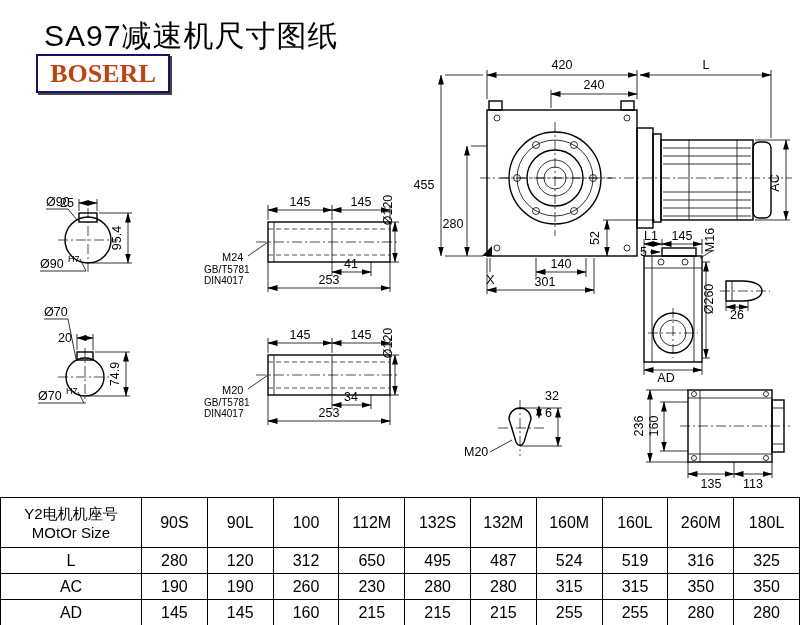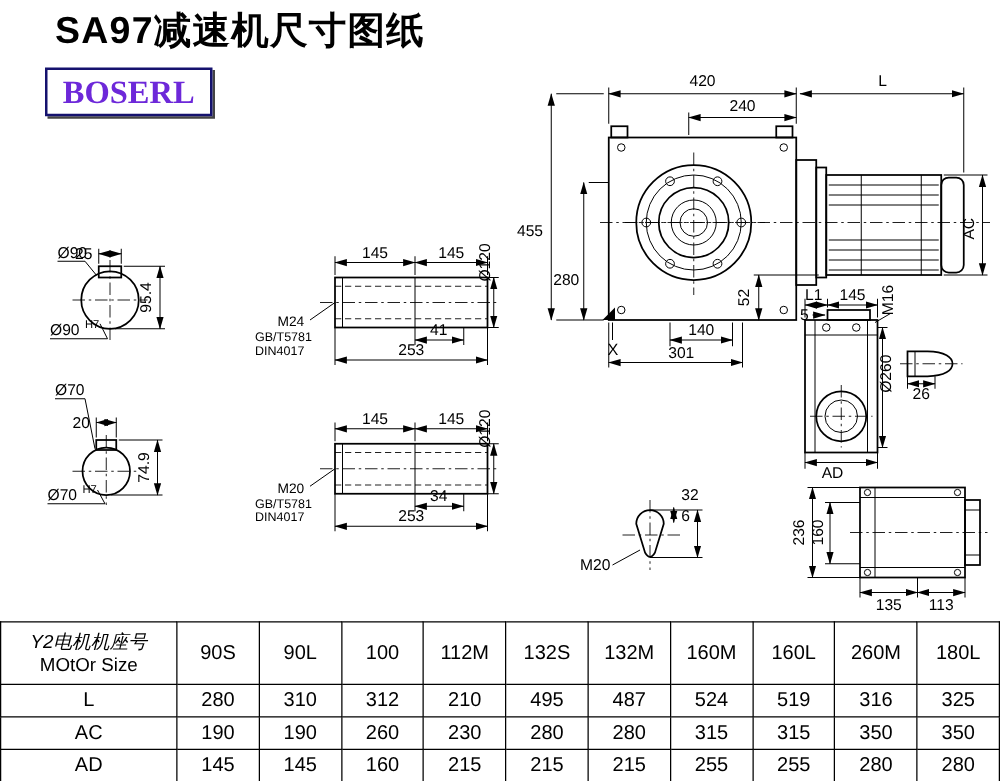--- a/index.html
+++ b/index.html
@@ -1,41 +1,41 @@
 <!DOCTYPE html>
 <html><head>
 <meta charset="utf-8">
 <style>
   html,body{margin:0;padding:0;}
   body{width:800px;height:625px;background:#ffffff;position:relative;overflow:hidden;
        font-family:"Liberation Sans",sans-serif;color:#000;}
-  .title{position:absolute;left:44px;top:4px;font-size:30px;font-weight:bold;letter-spacing:1px;}
+  .title{position:absolute;left:44px;top:16px;font-size:30px;font-weight:normal;letter-spacing:1px;}
   .logo{position:absolute;left:36px;top:54px;width:130px;height:35px;border:2.5px solid #15126e;
         box-shadow:2px 2px 0 #444;display:flex;align-items:center;justify-content:center;
         background:#fff;}
-  .logo span{font-family:"Liberation Serif",serif;font-weight:bold;font-size:26px;color:#6d28d9;}
+  .logo span{font-family:"Liberation Serif",serif;font-weight:bold;font-size:26px;color:#c2410c;}
   svg{position:absolute;left:0;top:0;}
   .ol{fill:none;stroke:#000;stroke-width:1.4;}
   .tl{fill:none;stroke:#000;stroke-width:0.8;}
   .dim{fill:none;stroke:#000;stroke-width:0.8;}
   .cl{fill:none;stroke:#000;stroke-width:0.7;stroke-dasharray:10 3 2 3;}
   .hid{fill:none;stroke:#000;stroke-width:0.7;stroke-dasharray:5 3;}
   text{fill:#000;font-family:"Liberation Sans",sans-serif;}
   .d{font-size:12.5px;}
   .s{font-size:10px;}
   .m{font-size:11px;}
   .sup{font-size:9px;}
   table.spec{position:absolute;left:0;top:497px;width:800px;height:128px;border-collapse:collapse;
              table-layout:fixed;}
   table.spec th,table.spec td{border:1.6px solid #000;text-align:center;vertical-align:middle;
              font-size:16px;font-weight:normal;padding:0;}
   table.spec tr.hd{height:50px;}
   table.spec tr.rw{height:26px;}
   table.spec .c0{width:140px;}
-  .hc1{font-size:15px;line-height:19px;font-style:italic;}
+  .hc1{font-size:15px;line-height:19px;}
   .hc2{font-size:15px;line-height:19px;}
 </style>
 </head>
 <body>
 
 <div class="title">SA97减速机尺寸图纸</div>
 <div class="logo">
   <span>BOSERL</span>
 </div>
 
@@ -329,23 +329,23 @@
       <th>132S</th>
       <th>132M</th>
       <th>160M</th>
       <th>160L</th>
       <th>260M</th>
       <th>180L</th>
     </tr>
     <tr class="rw">
       <td class="c0">L</td>
       <td>280</td>
-      <td>310</td>
+      <td>120</td>
       <td>312</td>
-      <td>210</td>
+      <td>650</td>
       <td>495</td>
       <td>487</td>
       <td>524</td>
       <td>519</td>
       <td>316</td>
       <td>325</td>
     </tr>
     <tr class="rw">
       <td class="c0">AC</td>
       <td>190</td>

